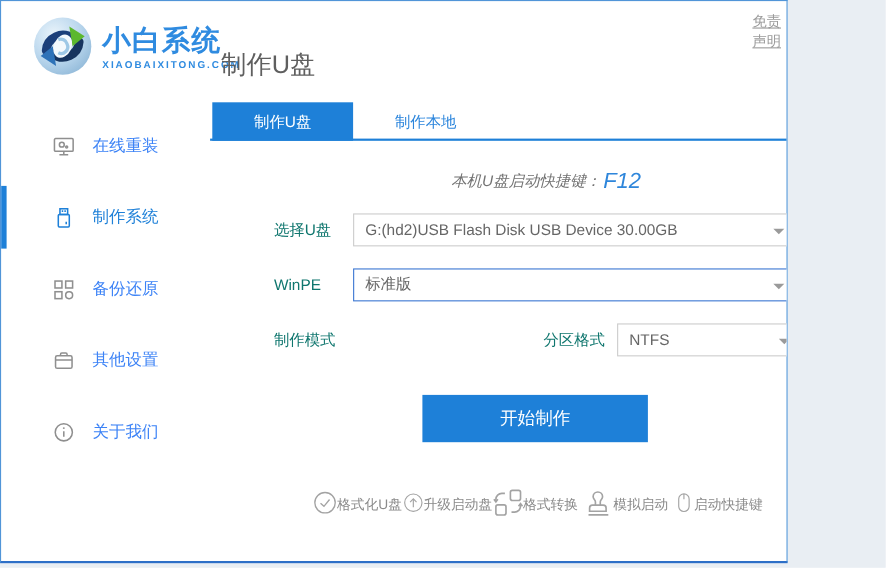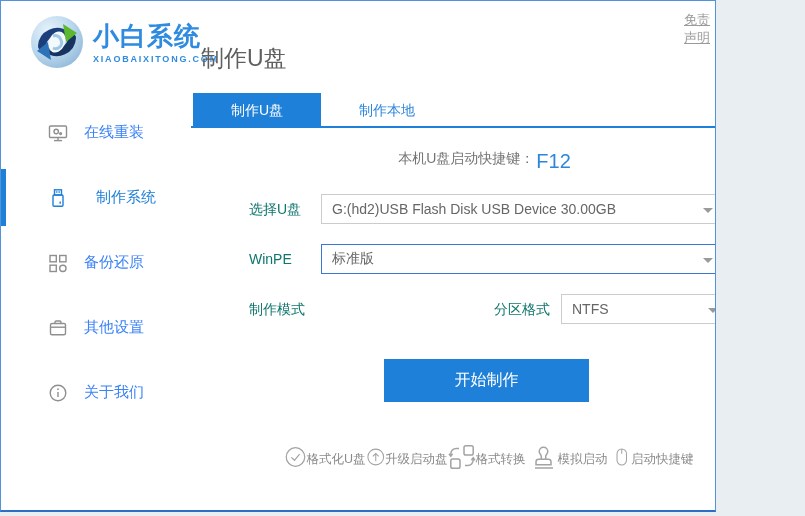--- a/index.html
+++ b/index.html
@@ -18,31 +18,31 @@
   .page-title { position:absolute; left:200px; top:42px; font-size:23px; font-weight:normal; color:#5f5f5f; }
   .disclaimer { position:absolute; left:683px; top:10px; font-size:13px; color:#9a9a9a; text-decoration:underline; cursor:pointer; }
   .win-btn { position:absolute; color:#9a9a9a; text-align:center; cursor:pointer; }
   .win-min { left:744px; top:4px; width:24px; height:24px; font-size:15px; line-height:24px; }
   .win-close { left:772px; top:2px; width:28px; height:28px; font-size:22px; line-height:28px; font-weight:300; }
   
   .sidebar { position:absolute; left:0; top:99px; width:190px; }
   .side-item { position:relative; height:65px; display:flex; align-items:center; padding-left:47px; cursor:pointer; color:#3b82f6; }
   .side-item .s-icon { width:20px; height:20px; color:#8f8f8f; flex:0 0 20px; }
   .side-item .s-label { font-size:15px; margin-left:16px; }
-  .side-item.active { color:var(--accent);gap:12px; }
+  .side-item.active { color:var(--accent); }
   .side-item.active .s-icon { color:var(--accent); }
   .side-item.active::before { content:""; position:absolute; left:0; top:4px; bottom:4px; width:5px; background:var(--accent); }
   
   .tab-underline { position:absolute; left:190px; top:125px; width:595px; height:2px; background:var(--accent); }
   .tab { position:absolute; top:92px; height:35px; width:128px; text-align:center; line-height:35px; font-size:14px; cursor:pointer; }
   .tab-active-el { left:192px; background:var(--accent); color:#fff; }
   .tab-inactive-el { left:322px; color:#2b85dc; background:transparent; }
   
-  .hotkey-row { position:absolute; left:186px; top:149px; width:595px; height:30px;
-    display:flex; align-items:flex-start; justify-content:center; }
+  .hotkey-row { position:absolute; left:198px; top:149px; width:595px; height:30px;
+    display:flex; align-items:center; justify-content:center;font-style:italic; }
   .hotkey-prefix { font-size:14px; color:#737373; }
   .hotkey-key { font-size:20px; color:#2e86db; margin-left:2px; }
   
   .f-label { position:absolute; font-size:14px; color:#0f766e; line-height:30px; white-space:nowrap; }
   .select { position:absolute; height:30px; border:1px solid #ccc; background:#fff; cursor:pointer;
     display:flex; align-items:center; padding:0 26px 0 10px; }
   .select .sel-val { font-size:14px; color:#666; white-space:nowrap; overflow:hidden; }
   .caret { position:absolute; right:10px; top:13px; width:0; height:0;
     border-left:5px solid transparent; border-right:5px solid transparent; border-top:5px solid #9a9a9a; }
   .sel-usb  { left:320px; top:193px; width:403px; }

